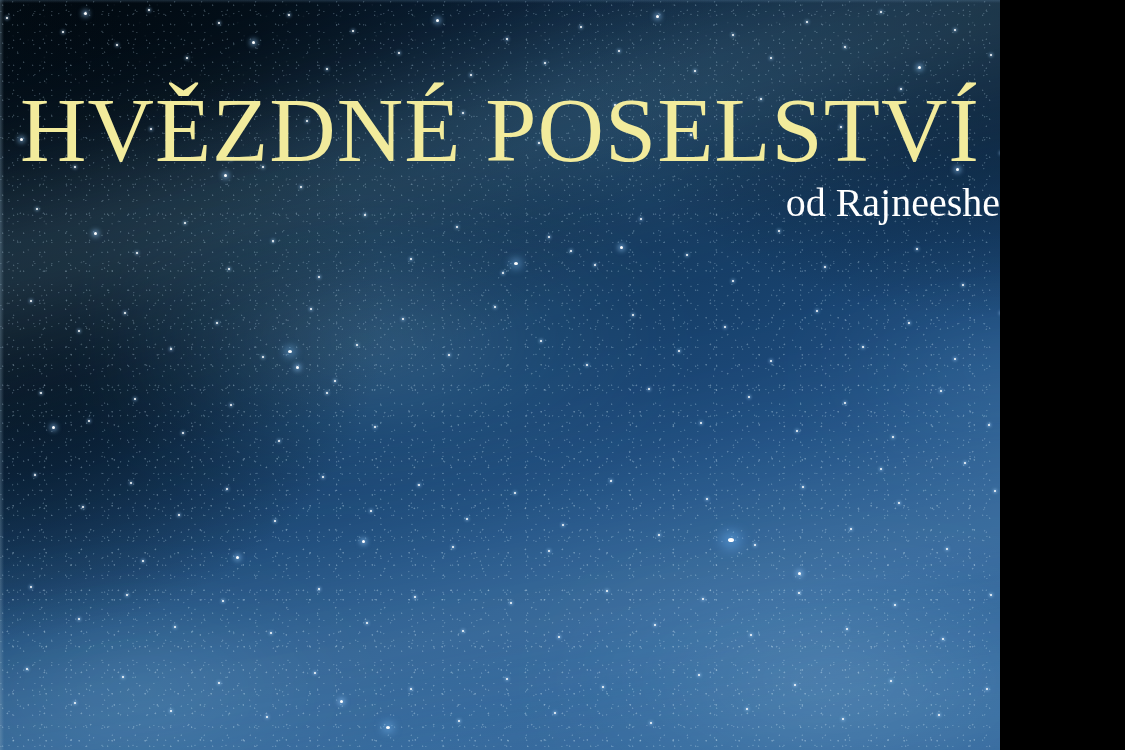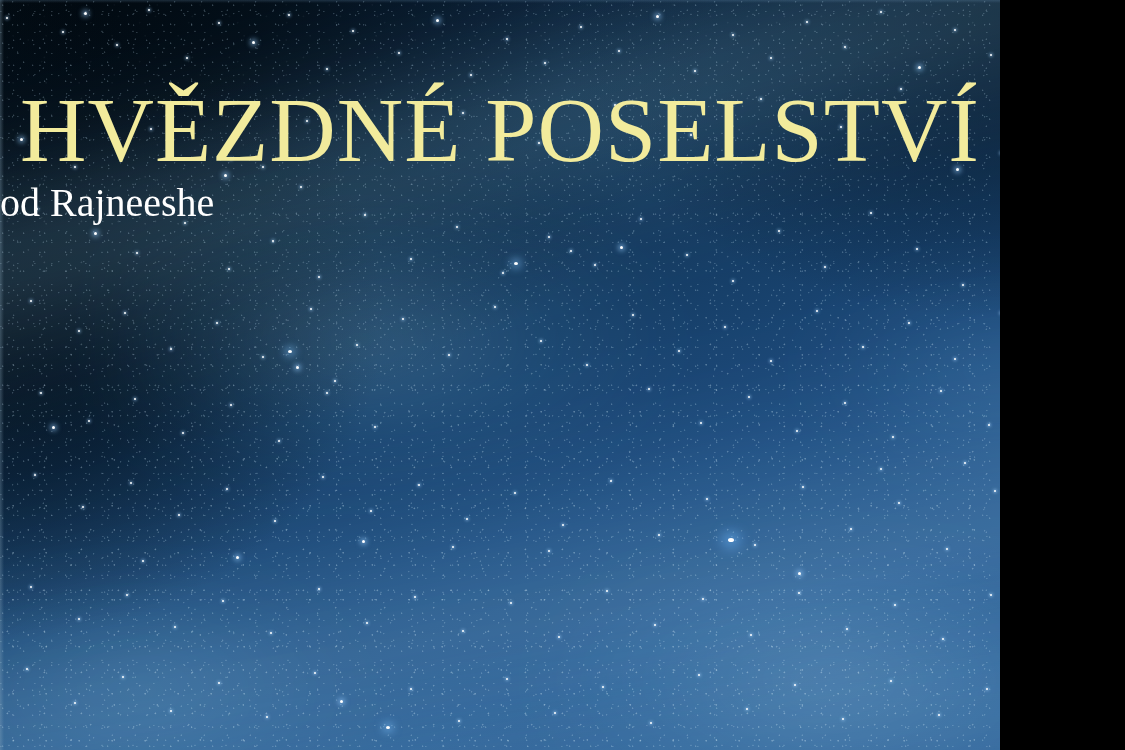--- a/index.html
+++ b/index.html
@@ -220,21 +220,21 @@
     line-height: 1.0;
     letter-spacing: 1px;
     color: #f2eb9c;
     white-space: nowrap;
   }
   #subtitle {
     position: absolute;
     left: 0;
     right: 0;
     top: 183px;
-    text-align: left;
+    text-align: right;
     font-family: "Liberation Serif", "DejaVu Serif", serif;
     font-size: 40px;
     line-height: 1.0;
     color: #ffffff;
     white-space: nowrap;
   }
   #quote {
     position: absolute;
     left: 0;
     right: 0;

